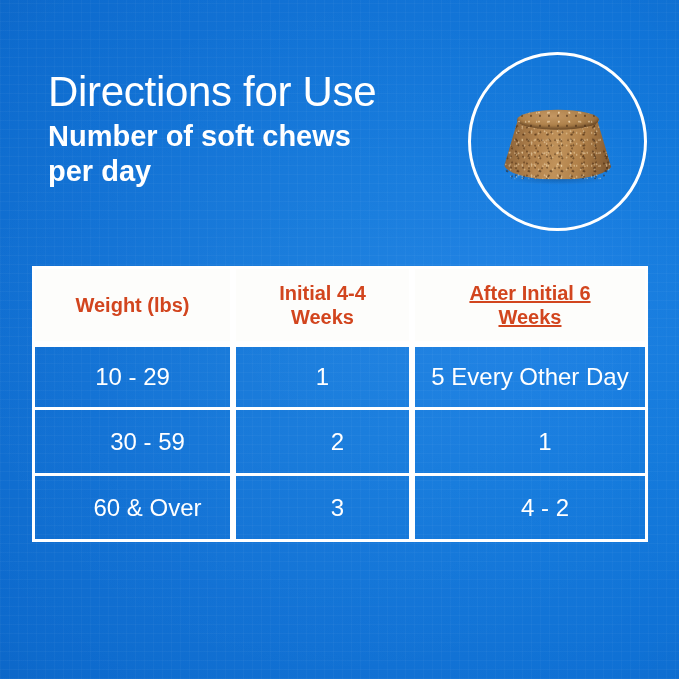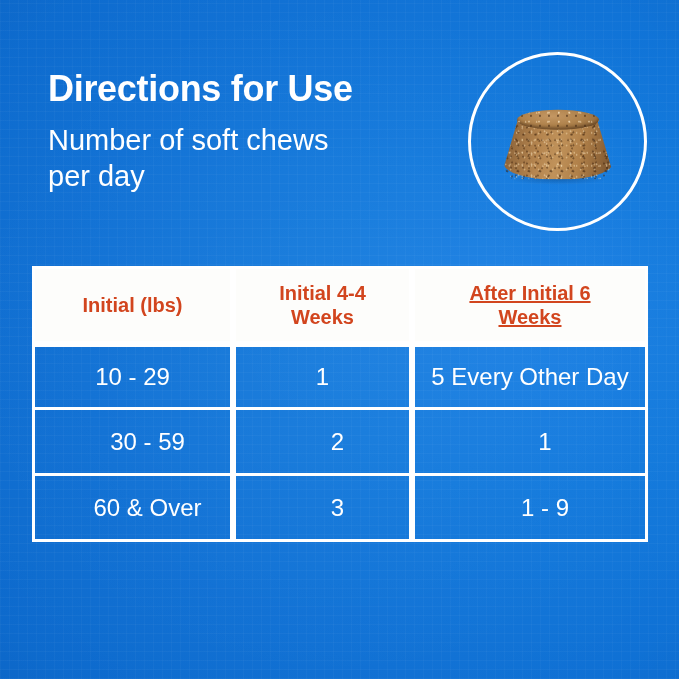--- a/index.html
+++ b/index.html
@@ -37,32 +37,32 @@
 
   
   .head-block {
     position:absolute;
     left:48px; top:70px;
     width:400px;
     z-index:4;
   }
   .title {
     color:#ffffff;
-    font-size:36px;
-    font-weight:bold;
+    font-size:42px;
+    font-weight:normal;
     line-height:1.06;
     letter-spacing:-0.3px;
     white-space:nowrap;
   }
   .subtitle {
     color:#ffffff;
     font-size:29px;
-    font-weight:normal;
+    font-weight:bold;
     line-height:1.22;
-    margin-top:15px;
+    margin-top:4px;
     max-width:330px;
   }
 
   
   .circle-wrap {
     position:absolute;
     left:468px; top:52px;
     width:179px; height:179px;
     border:3px solid #ffffff;
     border-radius:50%;
@@ -205,21 +205,21 @@
       <div class="cone"></div>
       <div class="speckle"></div>
       <div class="top"></div>
       <div class="top-speckle"></div>
     </div>
   </div>
 
   <table class="dose-table">
     <thead>
       <tr>
-        <th class="col-weight">Initial (lbs)</th>
+        <th class="col-weight">Weight (lbs)</th>
         <th class="col-initial">
           <span>Initial 4-4</span><br>
           <span>Weeks</span>
         </th>
         <th class="col-after">
           <span>After Initial 6</span><br>
           <span>Weeks</span>
         </th>
       </tr>
     </thead>
@@ -230,18 +230,18 @@
         <td>5 Every Other Day</td>
       </tr>
       <tr>
         <td>30 - 59</td>
         <td>2</td>
         <td>1</td>
       </tr>
       <tr>
         <td>60 &amp; Over</td>
         <td>3</td>
-        <td>1 - 9</td>
+        <td>4 - 2</td>
       </tr>
     </tbody>
   </table>
 
 </div>
 
 </body></html>

